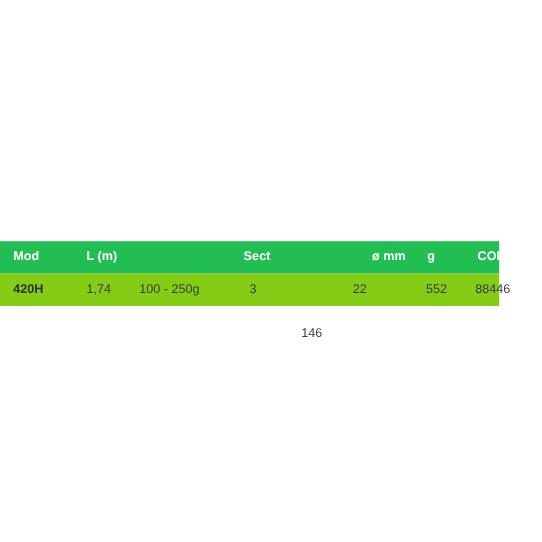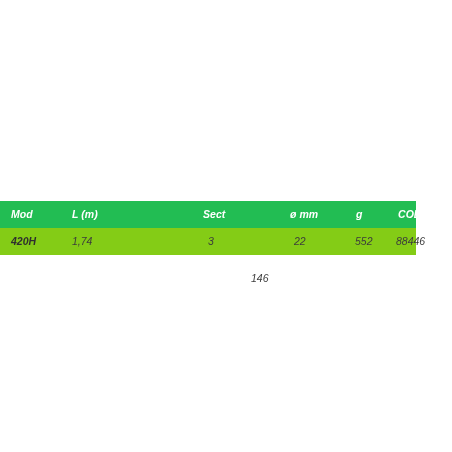--- a/index.html
+++ b/index.html
@@ -21,21 +21,20 @@
     position: absolute;
     left: 0;
     top: 201px;
     width: 452px;
   }
 
   .spec-row {
     position: relative;
     width: 416px;
     box-sizing: border-box;
-    font-style: italic;
   }
 
   .spec-row.header {
     background: #22bd53;
     height: 27px;
   }
 
   .spec-row.body {
     background: #84cc16;
     height: 27px;
@@ -68,21 +67,21 @@
     font-weight: bold;
     color: #2f2f2f;
   }
 
   
   .c-mod  { left: 11px;  }
   .c-l    { left: 60px; margin-left: 12px;  }
   .c-ac   { left: 116px; }
   .c-sect { left: 203px; }
   .c-cm   { left: 255px; margin-top: 37px; }
-  .c-dia  { left: 290px; }
+  .c-dia  { left: 310px; }
   .c-g    { left: 356px; }
   .c-cod  { left: 398px; }
 
   .spec-row.body .c-sect { left: 208px; }
   .spec-row.body .c-cm   { left: 251px; text-align: right; }
   .spec-row.body .c-dia  { left: 294px; }
   .spec-row.body .c-g    { left: 355px; }
   .spec-row.body .c-cod  { left: 396px; }
 </style>
 </head>
@@ -96,20 +95,21 @@
     <div class="cell c-sect">Sect</div>
     <div class="cell c-cm">cm</div>
     <div class="cell c-dia">ø mm</div>
     <div class="cell c-g">g</div>
     <div class="cell c-cod">COD.</div>
   </div>
 
   <div class="spec-row body">
     <div class="cell c-mod strong">420H</div>
     <div class="cell c-l">1,74</div>
+    <div class="cell c-ac">100 - 250g</div>
     <div class="cell c-sect">3</div>
     <div class="cell c-cm">146</div>
     <div class="cell c-dia">22</div>
     <div class="cell c-g">552</div>
     <div class="cell c-cod">88446</div>
   </div>
 
 </div>
 
 </body></html>

